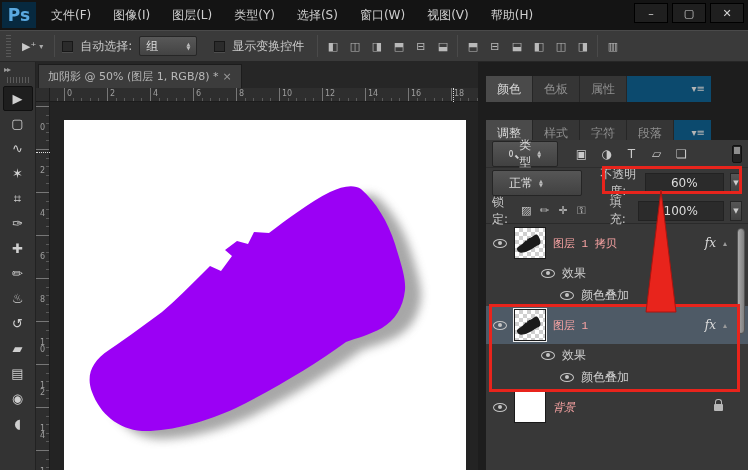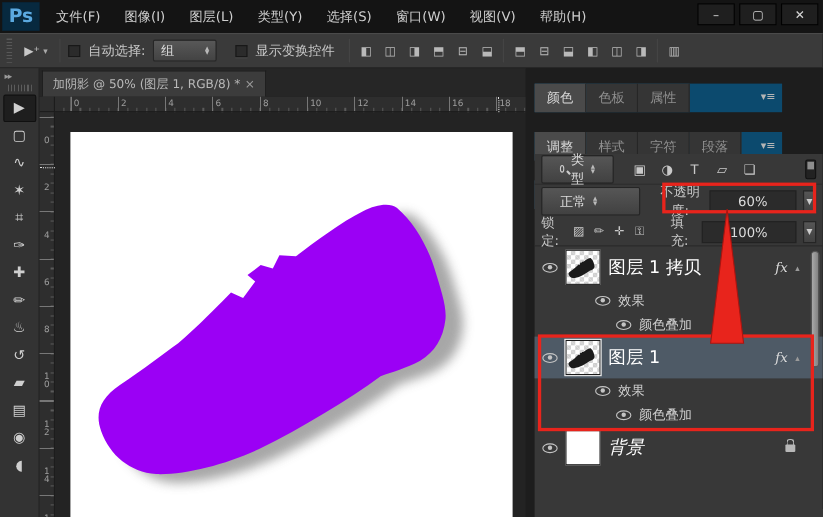--- a/index.html
+++ b/index.html
@@ -91,21 +91,21 @@
 
   .eye { width:14px; height:9px; border:1px solid #c4c4c4; border-radius:50%; position:relative; flex:0 0 auto; }
   .eye::after { content:''; position:absolute; left:4px; top:1.5px; width:4px; height:4px; border-radius:50%; background:#c4c4c4; }
   .thumb { width:32px; height:32px; border:1px solid #1a1a1a; flex:0 0 auto;
     background-color:#fff;
     background-image:linear-gradient(45deg,#cfcfcf 25%,transparent 25% 75%,#cfcfcf 75%),
                      linear-gradient(45deg,#cfcfcf 25%,transparent 25% 75%,#cfcfcf 75%);
     background-size:8px 8px; background-position:0 0,4px 4px; position:relative; }
   .thumb.sel { outline:1px solid #eee; }
   .thumb.plain { background:#fff; }
-  .layer-name { font-size:16px; color:#ffffff; white-space:nowrap; }
+  .layer-name { font-size:11px; color:#fca5a5; white-space:nowrap;font-family:Liberation Mono, monospace; }
   .layer-name.italic { font-style:italic; }
   .lockico { width:9px; height:7px; background:#b8b8b8; border-radius:1px; position:relative; margin-left:auto; margin-right:18px; }
   .lockico::before { content:''; position:absolute; top:-5px; left:1px; width:5px; height:5px;
     border:1.5px solid #b8b8b8; border-bottom:none; border-radius:3px 3px 0 0; }
 
   .scrollbar { position:absolute; right:3px; top:4px; width:8px; height:106px;
     background:linear-gradient(90deg,#aaa,#808080); border-radius:4px; border:1px solid #555; }
 
   .redbox { position:absolute; border:3px solid #e8241c; pointer-events:none; }
   .red-arrow { position:absolute; pointer-events:none; }

